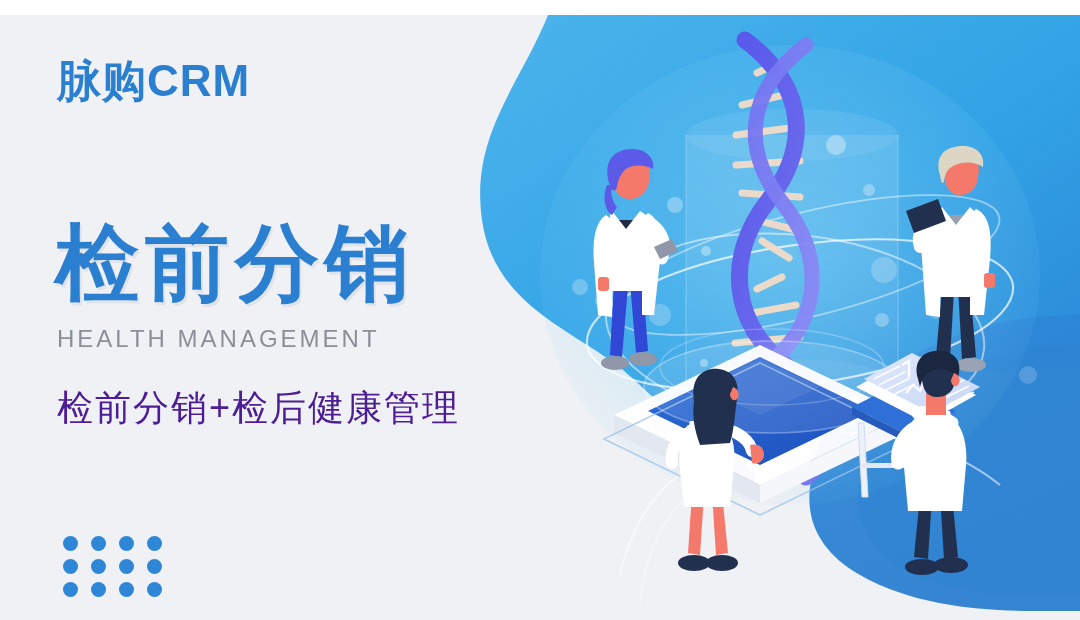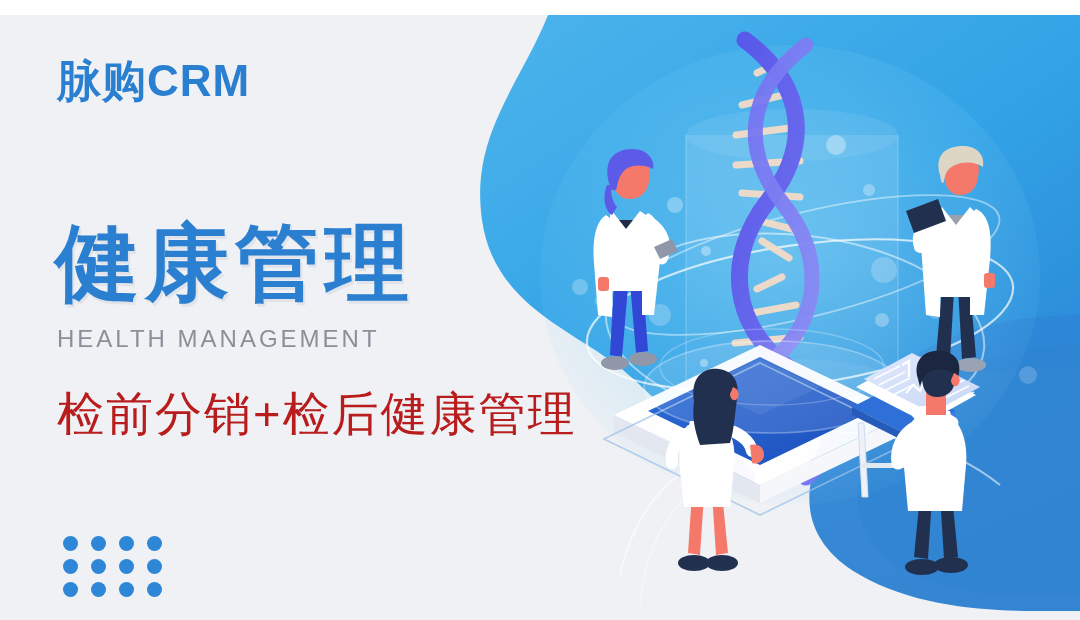--- a/index.html
+++ b/index.html
@@ -25,22 +25,22 @@
     color:#2b7fd0;letter-spacing:6px;white-space:nowrap;
     text-shadow:2px 3px 0 rgba(120,140,165,.13);
   }
   #subtitle{
     position:absolute;left:57px;top:312px;
     font-size:24px;line-height:1;font-weight:400;
     color:#8a8f99;letter-spacing:3px;white-space:nowrap;
   }
   #tagline{
     position:absolute;left:57px;top:375px;
-    font-size:47px;line-height:1;font-weight:400;
-    color:#b91c1c;letter-spacing:2px;white-space:nowrap;
+    font-size:36px;line-height:1;font-weight:400;
+    color:#4c1d95;letter-spacing:2px;white-space:nowrap;
   }
   #dots{
     position:absolute;left:63px;top:521px;
     display:grid;grid-template-columns:repeat(4,28px);
     grid-template-rows:repeat(3,23px);
   }
   #dots i{display:block;width:15px;height:15px;border-radius:50%;background:#2e86d6;}
 </style>
 </head>
 <body>
@@ -311,21 +311,21 @@
     </g>
 
   </svg>
 
   <svg class="layer" viewBox="0 0 1080 620" xmlns="http://www.w3.org/2000/svg">
     <path d="M0,620 L0,560 C180,556 360,520 470,470 C560,430 640,415 700,415 L700,620 Z" fill="#eff1f4" opacity="0"></path>
     <path d="M548,432 C600,424 642,410 682,392" stroke="#ffffff" stroke-opacity="0.0" stroke-width="2" fill="none"></path>
   </svg>
 
   <div id="logo">脉购CRM</div>
-  <div id="title">健康管理</div>
+  <div id="title">检前分销</div>
   <div id="subtitle">HEALTH MANAGEMENT</div>
   <div id="tagline">检前分销+检后健康管理</div>
   <div id="dots">
       <i style="background: rgb(46, 134, 214);"></i>
       <i style="background: rgb(46, 134, 214);"></i>
       <i style="background: rgb(46, 134, 214);"></i>
       <i style="background: rgb(46, 134, 214);"></i>
       <i style="background: rgb(46, 134, 214);"></i>
       <i style="background: rgb(46, 134, 214);"></i>
       <i style="background: rgb(46, 134, 214);"></i>

